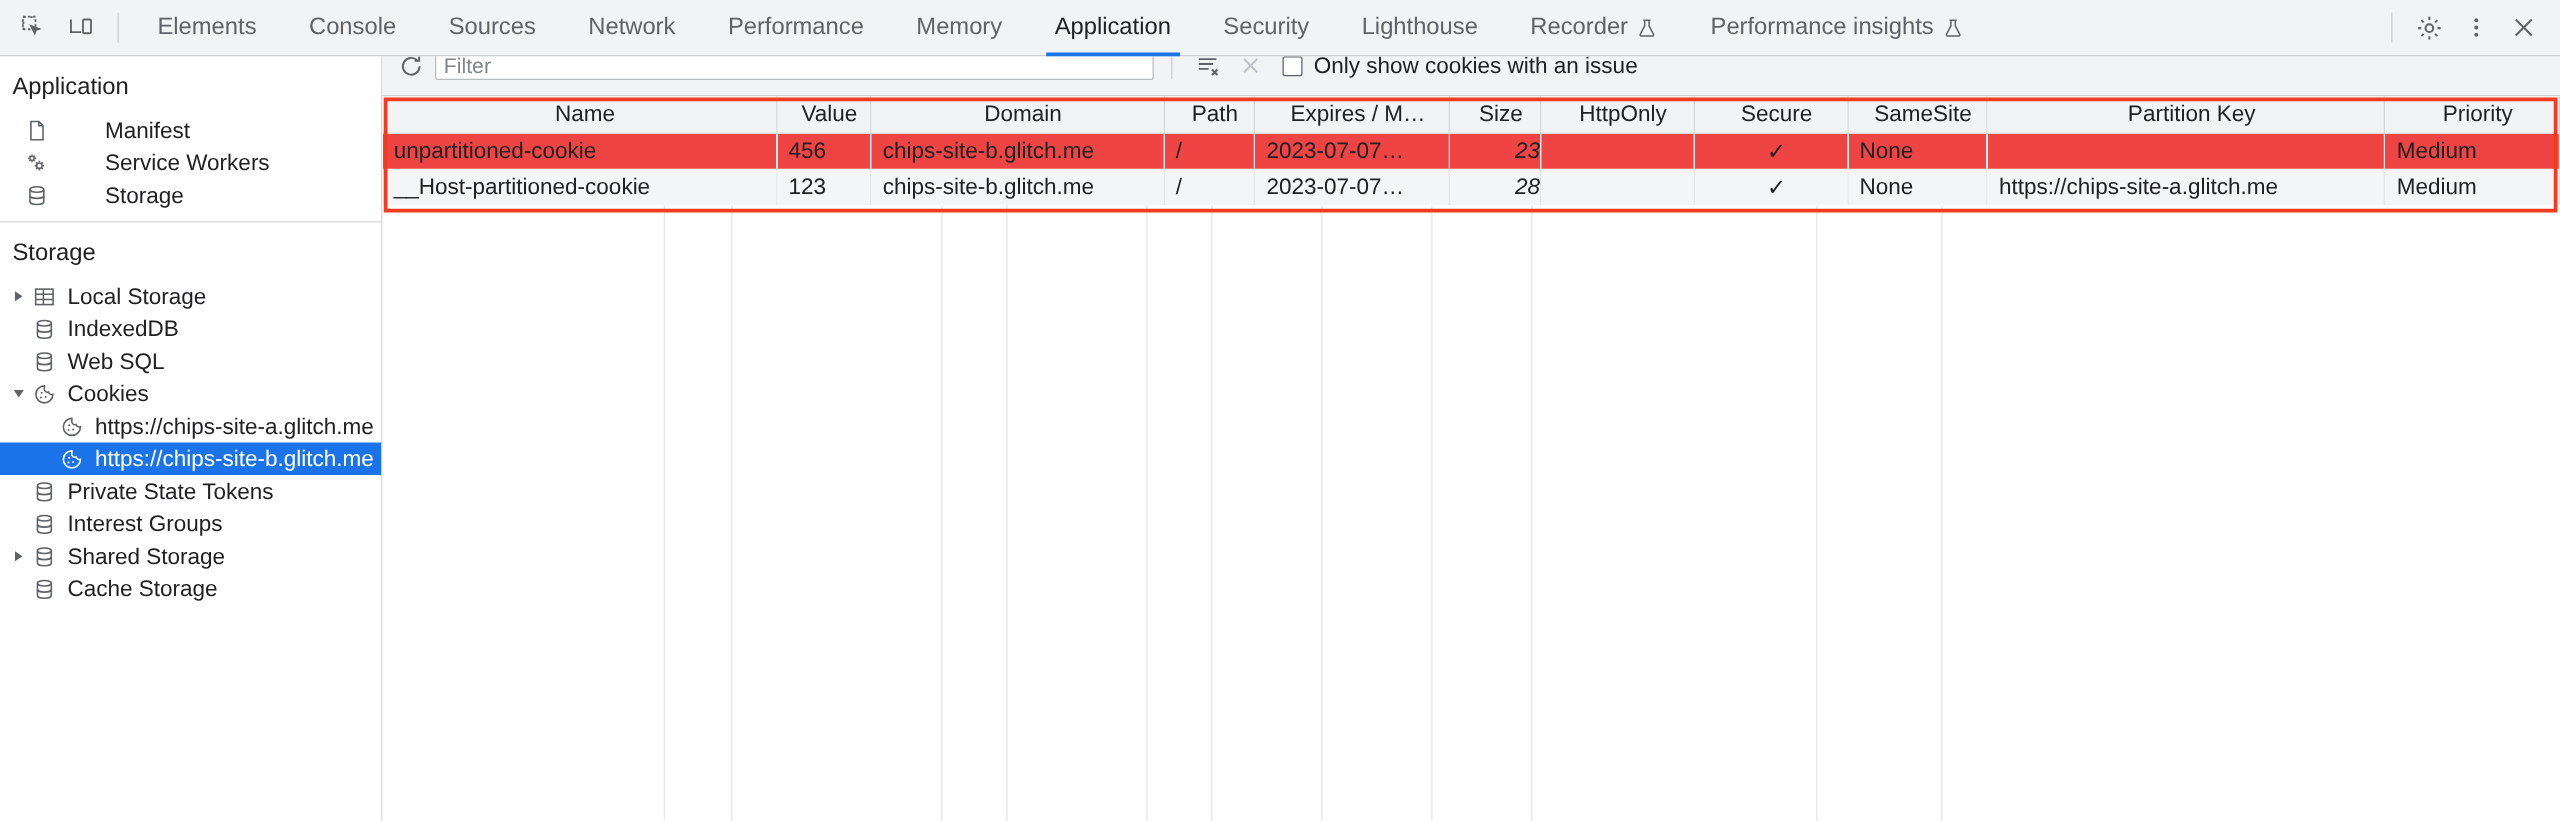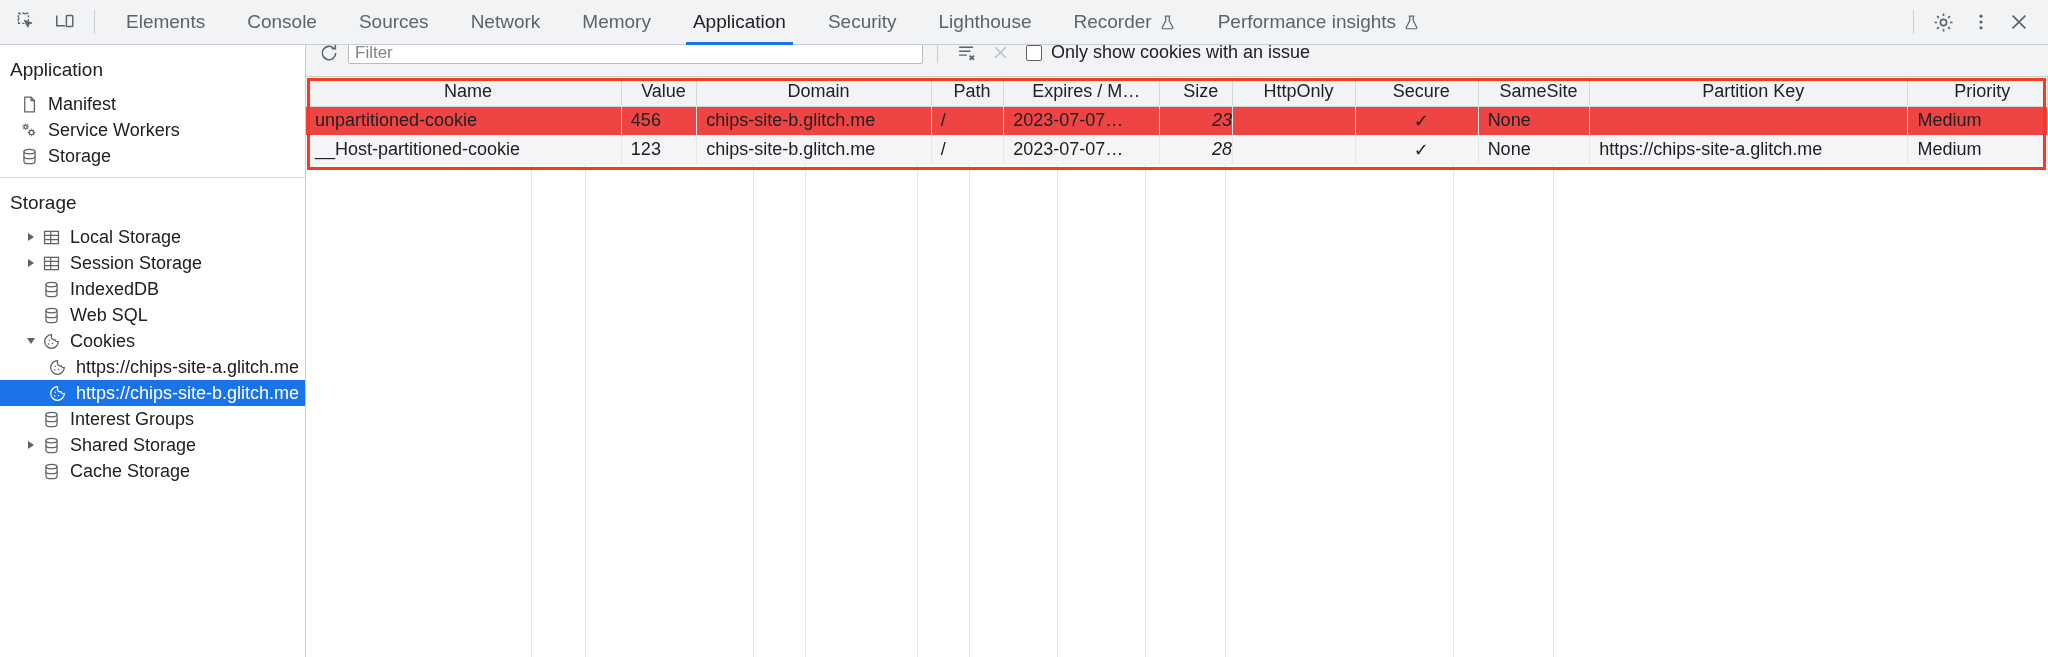--- a/index.html
+++ b/index.html
@@ -65,22 +65,22 @@
     display: flex; align-items: center;
     height: 26px; font-size: 18px; color: #202124;
     cursor: pointer; white-space: nowrap;
   }
   .tree-row.selected { background: #1a73e8; color: #ffffff; }
   .tw { width: 18px; min-width: 18px; display: flex; align-items: center; justify-content: center; }
   .tw .tri { width: 0; height: 0; border-left: 6px solid #5f6368; border-top: 4.5px solid transparent; border-bottom: 4.5px solid transparent; }
   .tw .tri.open { border-left: 4.5px solid transparent; border-right: 4.5px solid transparent; border-top: 6px solid #5f6368; border-bottom: none; }
   .ic { width: 22px; min-width: 22px; display: flex; align-items: center; justify-content: center; margin-right: 8px; color: #5f6368; }
   .tree-row.selected .ic { color: #ffffff; }
-  .lvl1 { padding-left: 18px; }
-  .lvl2 { padding-left: 22px; }
+  .lvl1 { padding-left: 18px; gap: 36px; }
+  .lvl2 { padding-left: 6px; }
   .lvl3 { padding-left: 46px; }
 
   
   .main { flex: 1; display: flex; flex-direction: column; min-width: 0; background: #ffffff; }
   .filterbar {
     height: 32px; min-height: 32px;
     background: #f1f3f4;
     border-bottom: 1px solid #cacdd1;
     display: flex; align-items: center;
     padding: 0 8px 16px 10px; gap: 6px;
@@ -156,20 +156,23 @@
       <div class="tab">
         <span>Console</span>
       </div>
       <div class="tab">
         <span>Sources</span>
       </div>
       <div class="tab">
         <span>Network</span>
       </div>
       <div class="tab">
+        <span>Performance</span>
+      </div>
+      <div class="tab">
         <span>Memory</span>
       </div>
       <div class="tab selected">
         <span>Application</span>
       </div>
       <div class="tab">
         <span>Security</span>
       </div>
       <div class="tab">
         <span>Lighthouse</span>
@@ -267,32 +270,20 @@
             </span>
           <span class="ic">
             <svg width="19" height="19" viewBox="0 0 24 24" fill="none" stroke="currentColor" stroke-width="1.6">
               <rect x="3.2" y="4.2" width="17.6" height="15.6"></rect>
               <path d="M3.2 9.4h17.6M3.2 14.6h17.6M11 4.2v15.6"></path>
             </svg>
           </span>
           <span>Local Storage</span>
         </div>
 
-        <div class="tree-row lvl2">
-          <span class="tw">
-              <span class="tri"></span>
-            </span>
-          <span class="ic">
-            <svg width="19" height="19" viewBox="0 0 24 24" fill="none" stroke="currentColor" stroke-width="1.6">
-              <rect x="3.2" y="4.2" width="17.6" height="15.6"></rect>
-              <path d="M3.2 9.4h17.6M3.2 14.6h17.6M11 4.2v15.6"></path>
-            </svg>
-          </span>
-          <span>Session Storage</span>
-        </div>
 
         <div class="tree-row lvl2">
           <span class="tw"></span>
           <span class="ic">
             <svg width="19" height="19" viewBox="0 0 24 24" fill="none" stroke="currentColor" stroke-width="1.6">
               <ellipse cx="12" cy="5.8" rx="7" ry="2.8"></ellipse>
               <path d="M5 5.8v12.4c0 1.55 3.13 2.8 7 2.8s7-1.25 7-2.8V5.8"></path>
               <path d="M5 12c0 1.55 3.13 2.8 7 2.8s7-1.25 7-2.8"></path>
             </svg>
           </span>
@@ -343,20 +334,31 @@
             <svg width="19" height="19" viewBox="0 0 24 24" fill="none" stroke="currentColor" stroke-width="1.6">
               <path d="M12 3.4a8.6 8.6 0 1 0 8.6 8.6 3.4 3.4 0 0 1-4.3-2.3 3.4 3.4 0 0 1-4.3-4.3A8.6 8.6 0 0 0 12 3.4z"></path>
               <circle cx="9.3" cy="10.4" r="1" fill="currentColor" stroke="none"></circle>
               <circle cx="13.3" cy="14.6" r="1" fill="currentColor" stroke="none"></circle>
               <circle cx="8.6" cy="15.2" r="1" fill="currentColor" stroke="none"></circle>
             </svg>
           </span>
           <span>https://chips-site-b.glitch.me</span>
         </div>
 
+        <div class="tree-row lvl2">
+          <span class="tw"></span>
+          <span class="ic">
+            <svg width="19" height="19" viewBox="0 0 24 24" fill="none" stroke="currentColor" stroke-width="1.6">
+              <ellipse cx="12" cy="5.8" rx="7" ry="2.8"></ellipse>
+              <path d="M5 5.8v12.4c0 1.55 3.13 2.8 7 2.8s7-1.25 7-2.8V5.8"></path>
+              <path d="M5 12c0 1.55 3.13 2.8 7 2.8s7-1.25 7-2.8"></path>
+            </svg>
+          </span>
+          <span>Private State Tokens</span>
+        </div>
 
         <div class="tree-row lvl2">
           <span class="tw"></span>
           <span class="ic">
             <svg width="19" height="19" viewBox="0 0 24 24" fill="none" stroke="currentColor" stroke-width="1.6">
               <ellipse cx="12" cy="5.8" rx="7" ry="2.8"></ellipse>
               <path d="M5 5.8v12.4c0 1.55 3.13 2.8 7 2.8s7-1.25 7-2.8V5.8"></path>
               <path d="M5 12c0 1.55 3.13 2.8 7 2.8s7-1.25 7-2.8"></path>
             </svg>
           </span>

